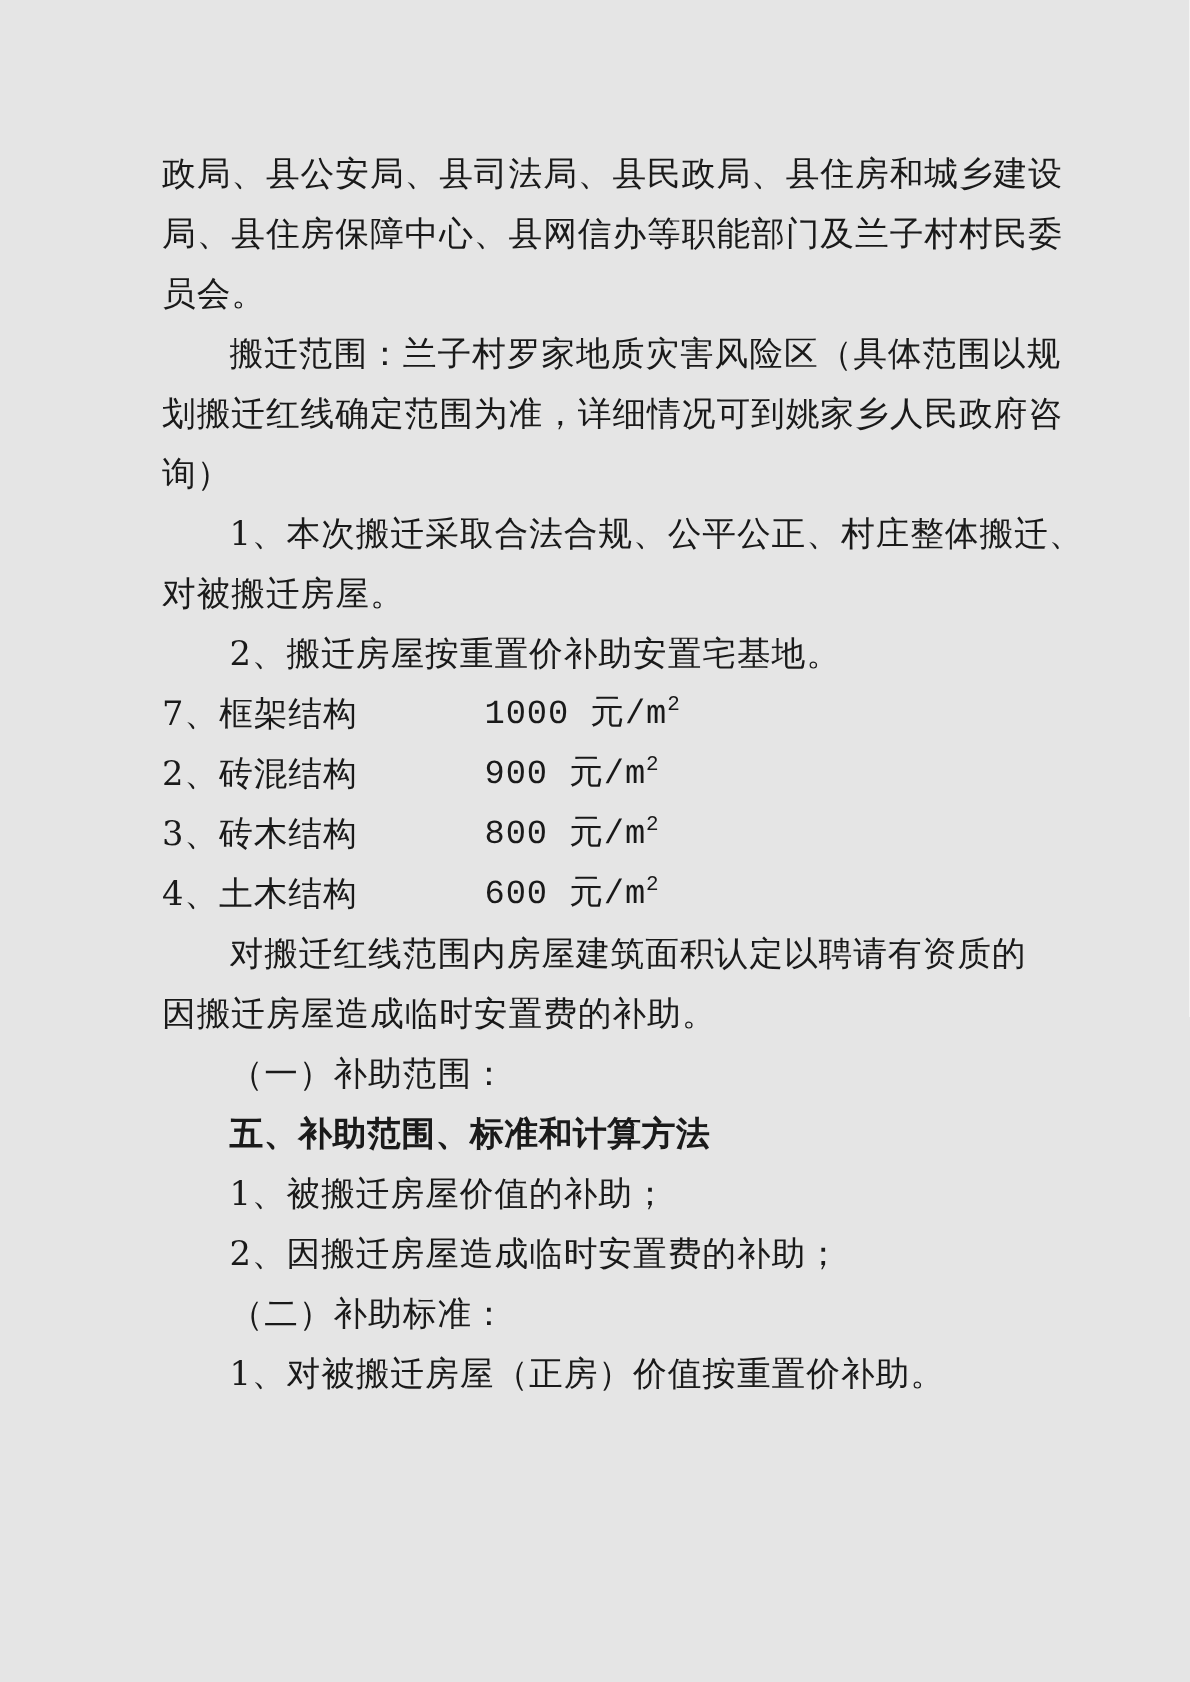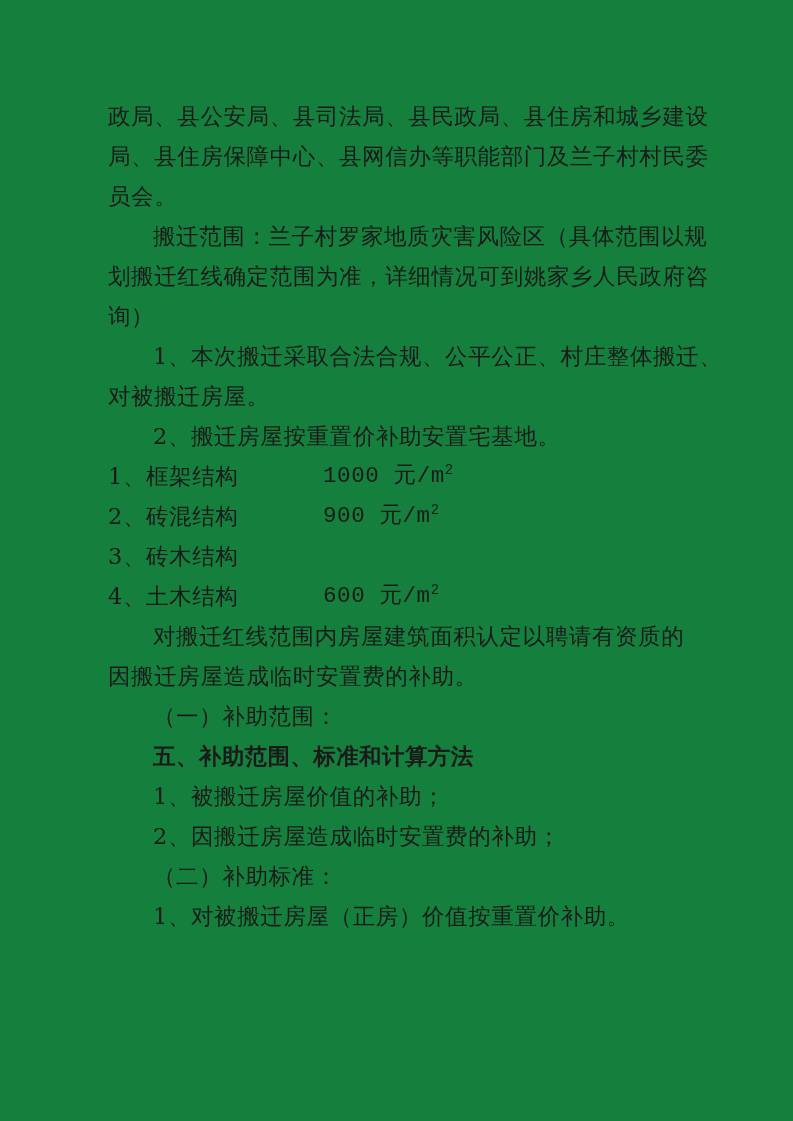--- a/index.html
+++ b/index.html
@@ -10,21 +10,21 @@
   body {
     width: 793px;
     height: 1121px;
     font-family: "DejaVu Serif", "Liberation Serif", serif;
     color: #111111;
   }
   .page {
     position: relative;
     width: 793px;
     height: 1121px;
-    background: #15803d;
+    background: #e5e5e5;
     overflow: hidden;
   }
   .content {
     position: absolute;
     left: 108px;
     top: 96px;
     width: 580px;
   }
   .line {
     font-size: 22.5px;
@@ -75,29 +75,30 @@
     <div class="line indent">搬迁范围：兰子村罗家地质灾害风险区（具体范围以规</div>
     <div class="line">划搬迁红线确定范围为准，详细情况可到姚家乡人民政府咨</div>
     <div class="line">询）</div>
 
 
     <div class="line indent">1、本次搬迁采取合法合规、公平公正、村庄整体搬迁、</div>
     <div class="line">对被搬迁房屋。</div>
     <div class="line indent">2、搬迁房屋按重置价补助安置宅基地。</div>
 
     <div class="price-row">
-      <span class="label">1、框架结构</span>
+      <span class="label">7、框架结构</span>
       <span class="value"><span>1000</span> <span>元/m</span><sup>2</sup></span>
     </div>
     <div class="price-row">
       <span class="label">2、砖混结构</span>
       <span class="value"><span>900</span> <span>元/m</span><sup>2</sup></span>
     </div>
     <div class="price-row">
       <span class="label">3、砖木结构</span>
+      <span class="value"><span>800</span> <span>元/m</span><sup>2</sup></span>
     </div>
     <div class="price-row">
       <span class="label">4、土木结构</span>
       <span class="value"><span>600</span> <span>元/m</span><sup>2</sup></span>
     </div>
 
 
     <div class="line indent">对搬迁红线范围内房屋建筑面积认定以聘请有资质的</div>
     <div class="line">因搬迁房屋造成临时安置费的补助。</div>
 

